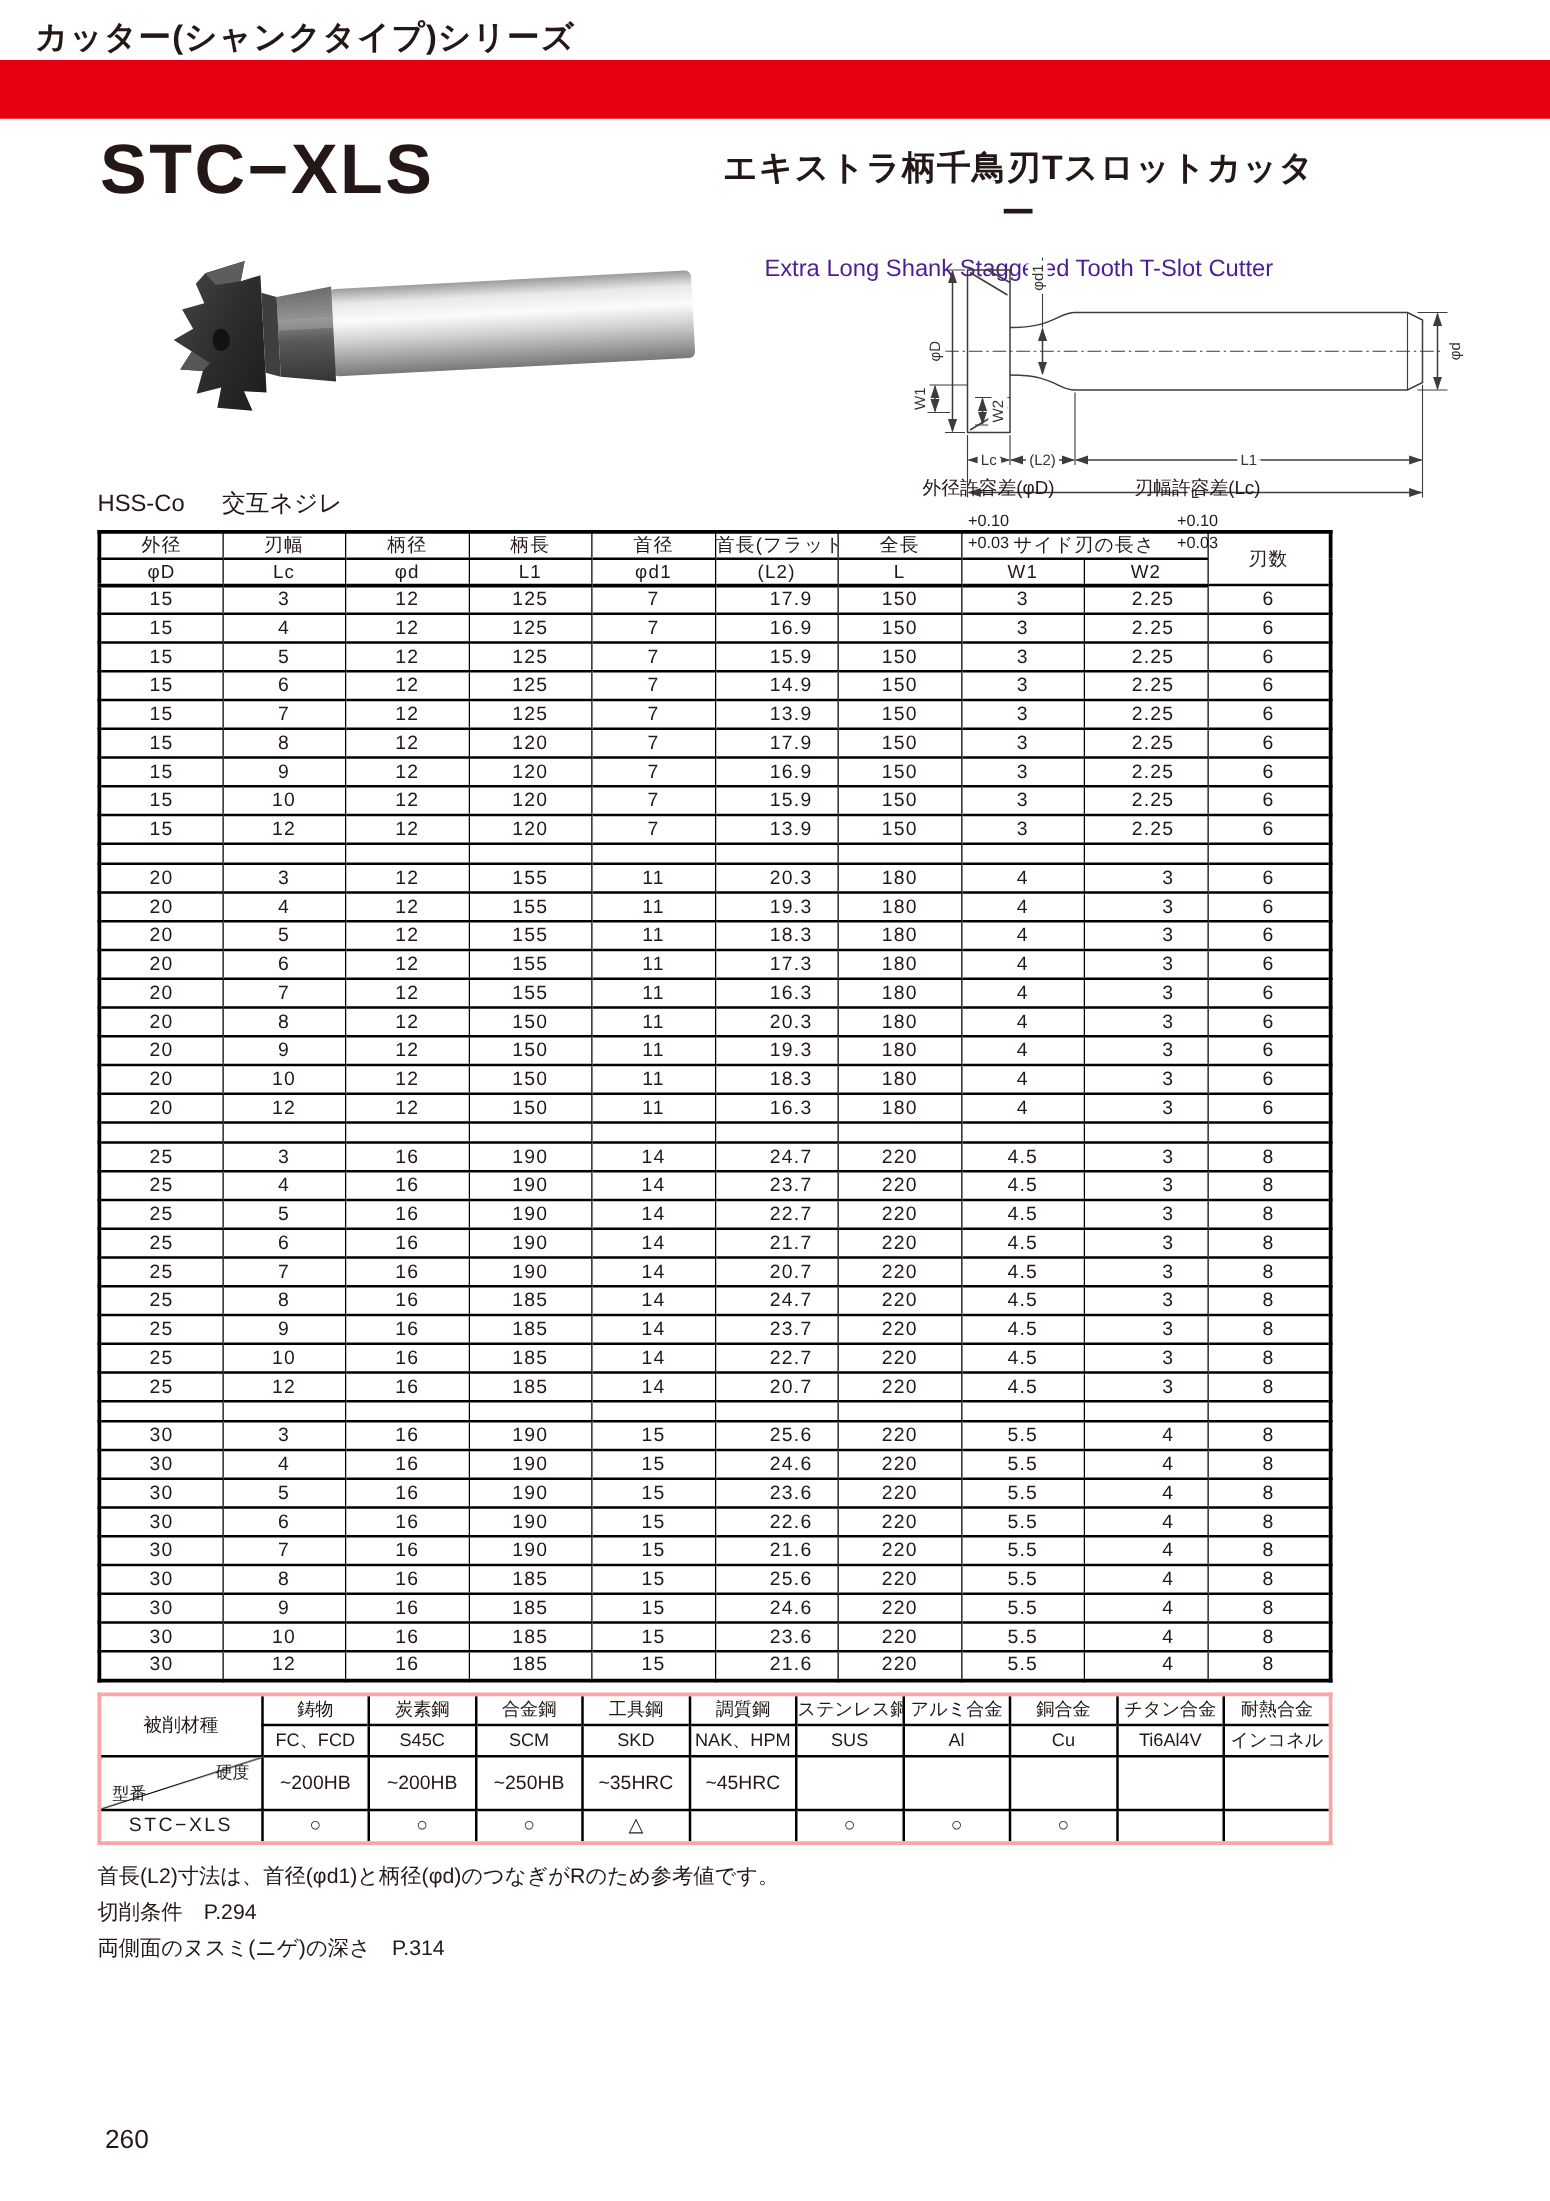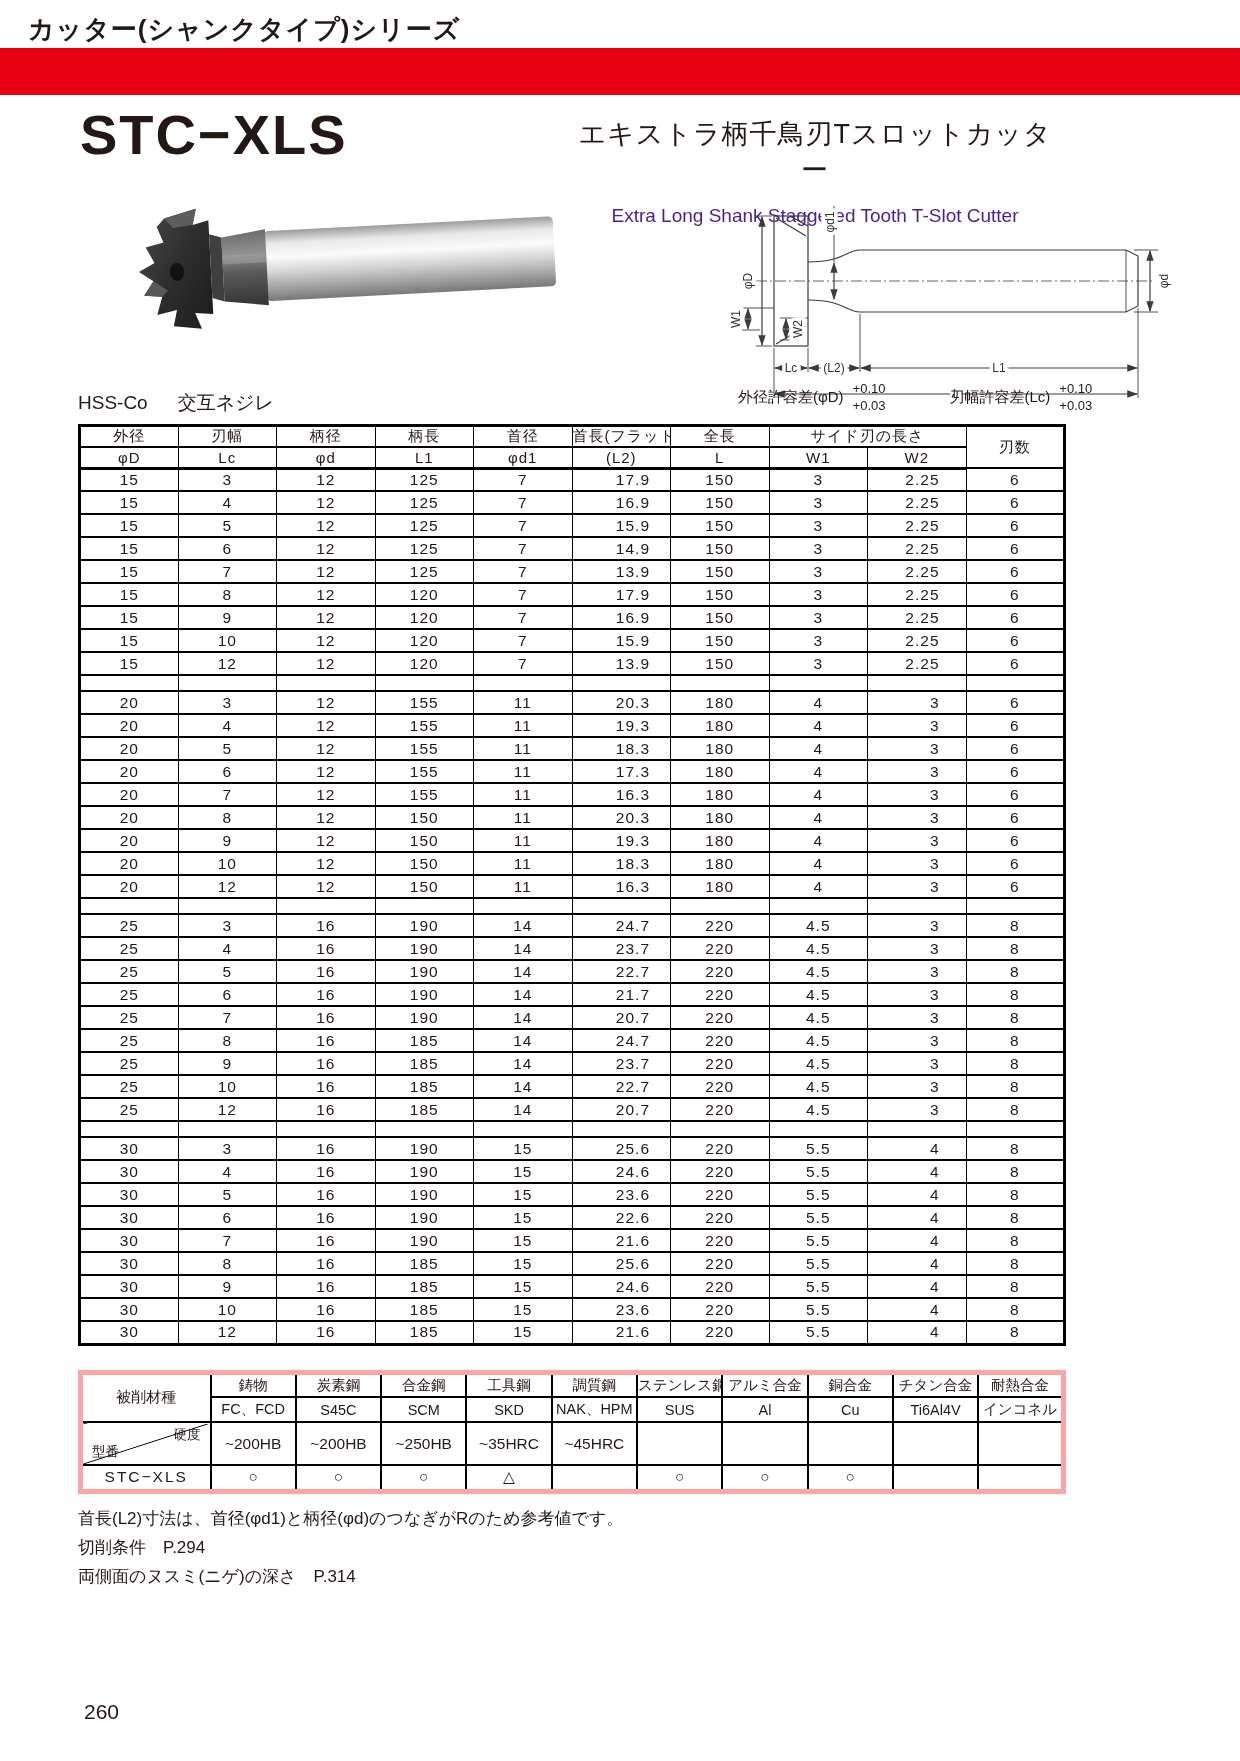--- a/index.html
+++ b/index.html
@@ -7,46 +7,46 @@
   html,body { margin:0; padding:0; }
   body {
     width:1240px; height:1761px; position:relative; overflow:hidden;
     background:#fff; color:var(--ink);
     font-family:"Liberation Sans","DejaVu Sans",sans-serif;
   }
   .series-header { position:absolute; left:28px; top:12px; font-size:26px; font-weight:bold; letter-spacing:1px; }
   .red-bar { position:absolute; left:0; top:48px; width:1240px; height:47px; background:var(--red); }
   .model-title { position:absolute; left:80px; top:102px; font-size:56px; font-weight:900; letter-spacing:2px; }
   .title-block { position:absolute; left:575px; top:116px; width:480px; text-align:center; }
-  .title-ja { font-size:27px; font-weight:normal; letter-spacing:1px; }
+  .title-ja { font-size:27px; font-weight:bold; letter-spacing:1px; }
   .title-en { font-size:19px; margin-top:17px; color:#4c1d95; }
   .photo { position:absolute; left:116px; top:196px; }
   .drawing { position:absolute; left:686px; top:176px; }
   .hss-line { position:absolute; left:78px; top:390px; font-size:19px; }
   .hss-line .flute { margin-left:30px; }
   .tolerances { position:absolute; left:738px; top:381px; display:flex; gap:64px; }
-  .tol { display:flex; align-items:center; gap:9px; font-size:15px; }
+  .tol { display:flex; align-items:center; gap:9px; font-size:15px;flex-direction:column; }
   .tol-vals { display:flex; flex-direction:column; font-size:13px; line-height:1.3; }
 
   .content { position:absolute; left:78px; top:424px; width:988px; }
   table { border-collapse:collapse; width:100%; table-layout:fixed; }
   .spec { border:3px solid #000; }
   .spec th, .spec td {
     border:1.5px solid #000; border-top-width:2.5px; border-bottom-width:2.5px;
     font-weight:normal; text-align:center; font-size:15.5px; height:23px; padding:0;
     letter-spacing:1px; overflow:hidden; white-space:nowrap;
   }
   .spec thead th { font-size:15px; height:21px; }
   .spec thead tr.h1 th { border-bottom-width:1.5px; }
   .spec thead tr.h2 th { border-bottom-width:3px; }
   .spec .sep-row td { height:16px; }
   .spec td.col-l2 { text-align:right; padding-right:20px; }
   .spec td.col-w2 { text-align:right; padding-right:26px; }
 
-  .mat { border:5px solid #fca5a5; margin-top:24px; }
+  .mat { border:3px solid #fca5a5; margin-top:8px; }
   .mat th, .mat td {
     border:2px solid #000; text-align:center; font-weight:normal;
     font-size:14.5px; padding:0; overflow:hidden; white-space:nowrap;
   }
   .mat tr.r1 th { height:25px; border-bottom-width:1.5px; }
   .mat tr.r2 td, .mat tr.r2 th { height:25px; }
   .mat tr.r3 td { height:43px; font-size:15.5px; }
   .mat tr.r4 td { height:26px; font-size:15.5px; }
   .mat .mat-corner { font-size:15px; }
   .mat .diag-cell {

